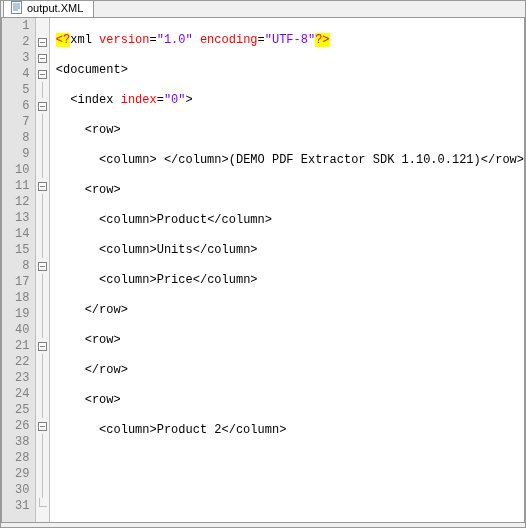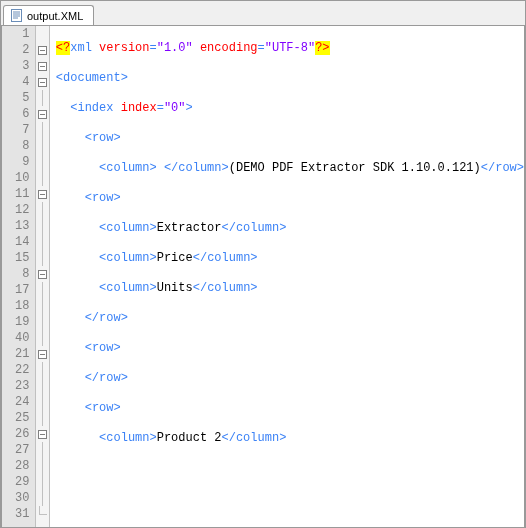--- a/index.html
+++ b/index.html
@@ -1,30 +1,30 @@
 <!DOCTYPE html>
 <html><head>
 <meta charset="utf-8">
 <style>
 html,body{margin:0;padding:0;font-family:"Consolas","Courier New",monospace;font-size:12px;background:#fff;color:#000;}
 .root{width:526px;height:528px;position:relative;background:#f0f0f0;border:1px solid #999;overflow:hidden;box-sizing:border-box;}
-.tabbar{height:24px;display:flex;align-items:flex-end;padding-left:2px;}
+.tabbar{height:16px;display:flex;align-items:flex-end;padding-left:2px;}
 .tab{display:flex;align-items:center;gap:4px;padding:3px 10px 3px 6px;background:#fff;border:1px solid #999;border-bottom:none;border-radius:3px 3px 0 0;font-family:"Segoe UI",Tahoma,sans-serif;font-size:11px;}
 .tab .icon svg{display:block;}
 .editor{background:#fff;border:1px solid #999;height:calc(100% - 22px);display:flex;}
 .gutter{width:38px;background:#e4e4e4;border-right:1px solid #c0c0c0;text-align:right;color:#808080;padding-right:6px;box-sizing:border-box;}
 .fold{width:14px;background:#f4f4f4;border-right:1px solid #c0c0c0;position:relative;}
 .code{flex:1;padding-left:6px;white-space:pre;}
 .row{height:16px;line-height:16px;}
 .fold .row{display:flex;align-items:center;justify-content:center;}
 .fold-box{width:9px;height:9px;border:1px solid #808080;background:#fff;position:relative;box-sizing:border-box;}
 .fold-box::before{content:"";position:absolute;left:1px;right:1px;top:3px;height:1px;background:#808080;}
 .fold-line{width:1px;height:16px;background:#c0c0c0;}
 .fold-end{width:7px;height:8px;border-left:1px solid #c0c0c0;border-bottom:1px solid #c0c0c0;margin-top:-8px;}
-.xml-blue{color:#3b82f6;}
+.xml-blue{color:#000000;}
 .xml-red{color:#ff0000;}
 .xml-purple{color:#8000ff;}
 .hl{background:#ffff00;}
 </style>
 </head>
 <body>
 
 <div class="root">
   <div class="tabbar">
     <div class="tab">
@@ -62,21 +62,21 @@
       <div class="row">17</div>
       <div class="row">18</div>
       <div class="row">19</div>
       <div class="row">40</div>
       <div class="row">21</div>
       <div class="row">22</div>
       <div class="row">23</div>
       <div class="row">24</div>
       <div class="row">25</div>
       <div class="row">26</div>
-      <div class="row">27</div>
+      <div class="row">38</div>
       <div class="row">28</div>
       <div class="row">29</div>
       <div class="row">30</div>
       <div class="row">31</div>
     </div>
 
     <div class="fold">
       <div class="row"></div>
       <div class="row">
           <div class="fold-box"></div>
@@ -170,23 +170,23 @@
         </div>
     </div>
 
     <div class="code">
 <div class="row"><span class="xml-red hl">&lt;?</span><span class="xml-blue">xml</span><span> </span><span class="xml-red">version</span><span class="xml-blue">=</span><span class="xml-purple"><span>"</span><span>1.0</span><span>"</span></span><span> </span><span class="xml-red">encoding</span><span class="xml-blue">=</span><span class="xml-purple"><span>"</span><span>UTF-8</span><span>"</span></span><span class="xml-red hl">?&gt;</span></div>
 <div class="row"><span class="xml-blue"><span>&lt;</span><span>document</span><span>&gt;</span></span></div>
 <div class="row">  <span class="xml-blue"><span>&lt;</span><span>index</span></span><span> </span><span class="xml-red">index</span><span class="xml-blue">=</span><span class="xml-purple"><span>"</span><span>0</span><span>"</span></span><span class="xml-blue">&gt;</span></div>
 <div class="row">    <span class="xml-blue"><span>&lt;</span><span>row</span><span>&gt;</span></span></div>
 <div class="row">      <span class="xml-blue"><span>&lt;</span><span>column</span><span>&gt;</span></span><span> </span><span class="xml-blue"><span>&lt;/</span><span>column</span><span>&gt;</span></span><span>(DEMO PDF Extractor SDK 1.10.0.121)</span><span class="xml-blue"><span>&lt;/</span><span>row</span><span>&gt;</span></span></div>
 <div class="row">    <span class="xml-blue"><span>&lt;</span><span>row</span><span>&gt;</span></span></div>
-<div class="row">      <span class="xml-blue"><span>&lt;</span><span>column</span><span>&gt;</span></span><span>Extractor</span><span class="xml-blue"><span>&lt;/</span><span>column</span><span>&gt;</span></span></div>
+<div class="row">      <span class="xml-blue"><span>&lt;</span><span>column</span><span>&gt;</span></span><span>Product</span><span class="xml-blue"><span>&lt;/</span><span>column</span><span>&gt;</span></span></div>
+<div class="row">      <span class="xml-blue"><span>&lt;</span><span>column</span><span>&gt;</span></span><span>Units</span><span class="xml-blue"><span>&lt;/</span><span>column</span><span>&gt;</span></span></div>
 <div class="row">      <span class="xml-blue"><span>&lt;</span><span>column</span><span>&gt;</span></span><span>Price</span><span class="xml-blue"><span>&lt;/</span><span>column</span><span>&gt;</span></span></div>
-<div class="row">      <span class="xml-blue"><span>&lt;</span><span>column</span><span>&gt;</span></span><span>Units</span><span class="xml-blue"><span>&lt;/</span><span>column</span><span>&gt;</span></span></div>
 <div class="row">    <span class="xml-blue"><span>&lt;/</span><span>row</span><span>&gt;</span></span></div>
 <div class="row">    <span class="xml-blue"><span>&lt;</span><span>row</span><span>&gt;</span></span></div>
 <div class="row">    <span class="xml-blue"><span>&lt;/</span><span>row</span><span>&gt;</span></span></div>
 <div class="row">    <span class="xml-blue"><span>&lt;</span><span>row</span><span>&gt;</span></span></div>
 <div class="row">      <span class="xml-blue"><span>&lt;</span><span>column</span><span>&gt;</span></span><span>Product 2</span><span class="xml-blue"><span>&lt;/</span><span>column</span><span>&gt;</span></span></div>
 
 
 
 
 

